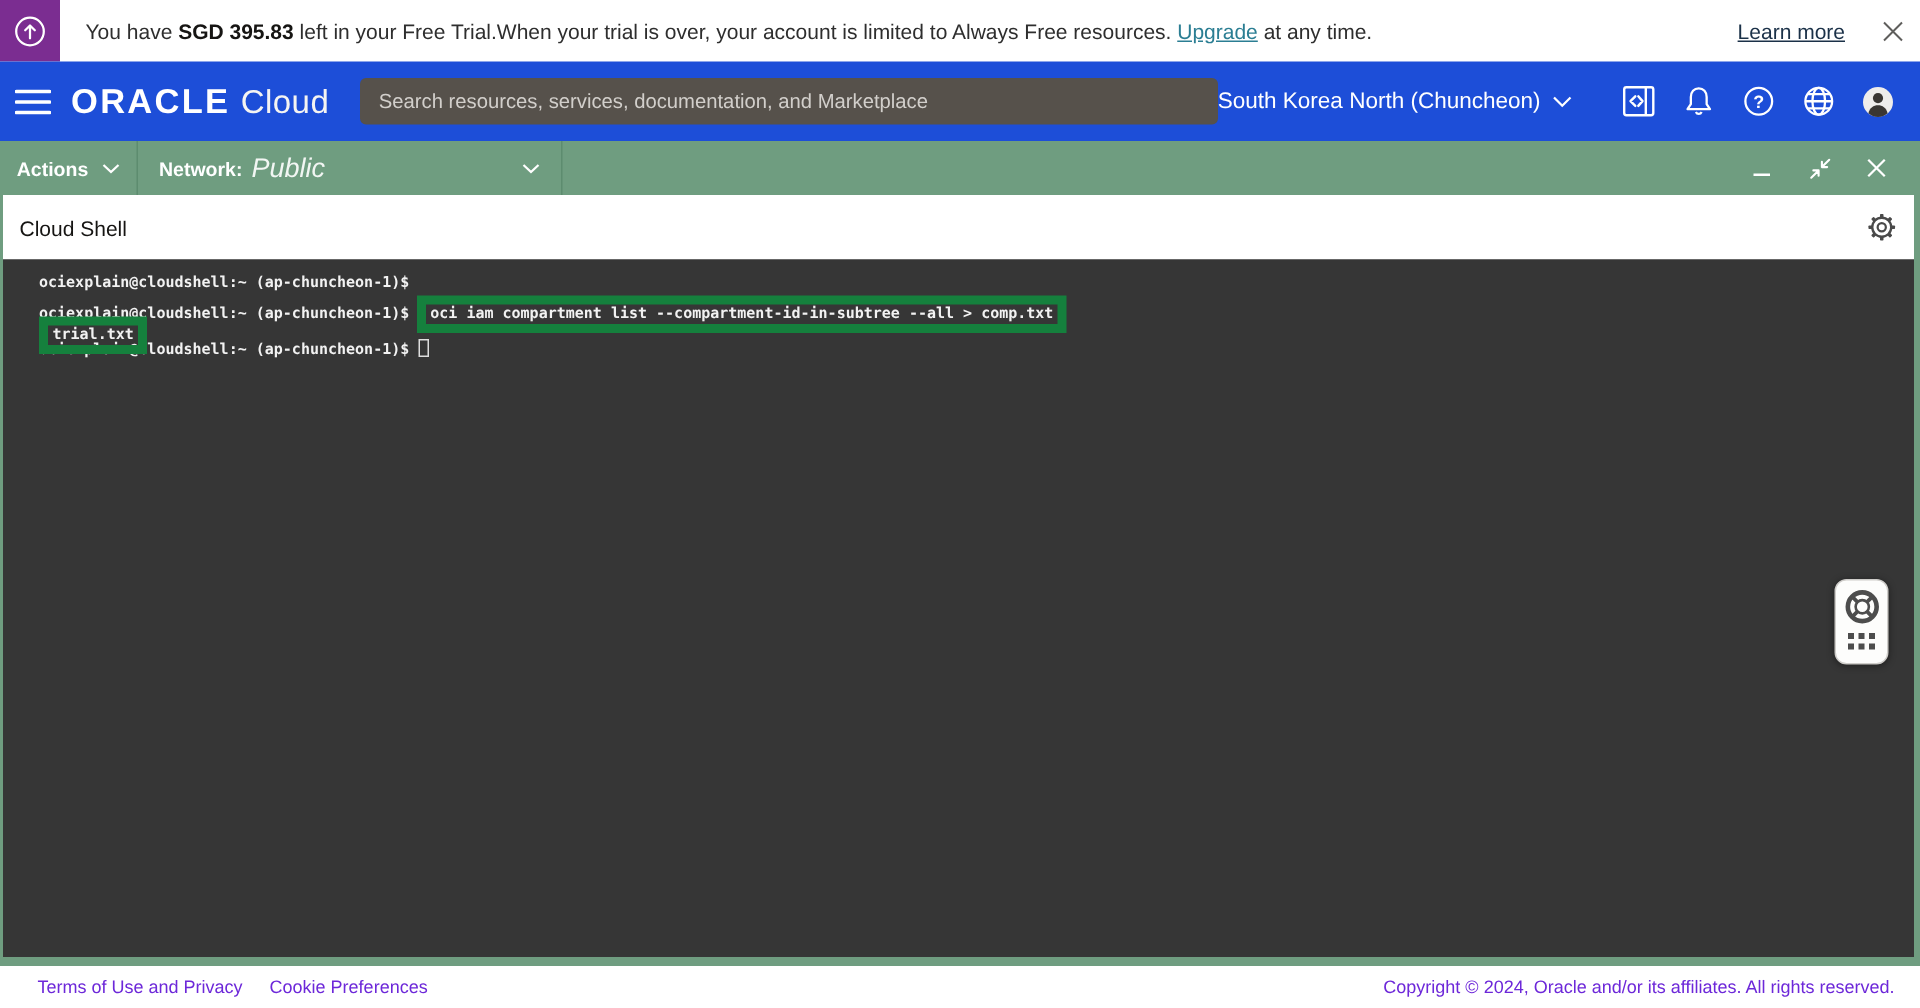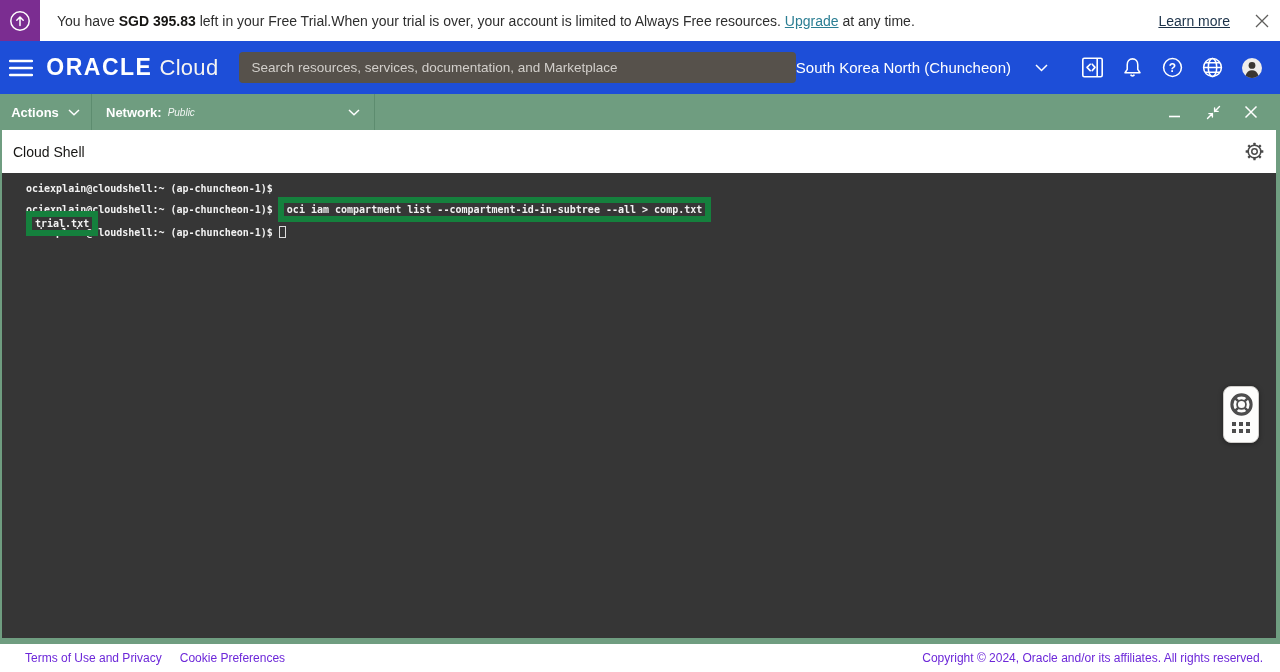--- a/index.html
+++ b/index.html
@@ -19,31 +19,31 @@
 
   
   .header { height:53px; background:#1d4ed8; display:flex; align-items:center; flex:0 0 auto; }
   .hamburger { width:40px; height:40px; margin-left:2px; display:flex; align-items:center; justify-content:center; cursor:pointer; }
   .logo { display:flex; align-items:baseline; margin-left:6px; white-space:nowrap; }
   .logo-oracle { color:#fff; font-size:23px; font-weight:800; letter-spacing:1.5px; }
   .logo-cloud { color:#f5f4f2; font-size:22px; font-weight:300; margin-left:7px; letter-spacing:.3px; }
   .search-box { margin-left:21px; width:580px; height:31px; background:#56514b; border:none; border-radius:4px; color:#e8e6e3; font-size:13.5px; padding:0 12px; font-family:"Liberation Sans",sans-serif; }
   .search-box::placeholder { color:#d2cfcb; opacity:1; }
   .header-spacer { flex:1; }
-  .region-select { display:flex; align-items:center; gap:24px; color:#fff; font-size:15px; cursor:pointer; white-space:nowrap; }
+  .region-select { display:flex; align-items:center; gap:8px; color:#fff; font-size:15px; cursor:pointer; white-space:nowrap; }
   .header-icons { display:flex; align-items:center; margin-left:24px; margin-right:8px; }
   .hicon { width:40px; height:40px; display:flex; align-items:center; justify-content:center; cursor:pointer; }
 
   
   .shell-dragbar { height:36px; background:#6f9d80; display:flex; align-items:stretch; flex:0 0 auto; }
   .dragbar-actions { width:92px; display:flex; align-items:center; justify-content:center; gap:9px; border-right:1px solid #5d8c6f; cursor:pointer; }
   .dragbar-actions span { color:#fff; font-size:13px; font-weight:600; }
   .dragbar-network { width:283px; display:flex; align-items:center; padding:0 14px; border-right:1px solid #5d8c6f; cursor:pointer; }
   .net-label { color:#fff; font-size:13px; font-weight:700; }
-  .net-value { color:#f2f6f3; font-size:10px; font-style:italic; margin-left:6px; }
+  .net-value { color:#f2f6f3; font-size:18px; font-style:italic; margin-left:6px; }
   .net-spacer { flex:1; }
   .dragbar-spacer { flex:1; }
   .win-controls { display:flex; align-items:center; margin-right:10px; }
   .wbtn { width:38px; height:36px; display:flex; align-items:center; justify-content:center; cursor:pointer; }
 
   
   .shell-panel { flex:1; display:flex; flex-direction:column; border-left:2px solid #6f9d80; border-right:4px solid #6f9d80; border-bottom:6px solid #6f9d80; background:#363636; }
   .shell-titlebar { height:43px; background:#fff; display:flex; align-items:center; flex:0 0 auto; }
   .shell-title { font-size:14px; color:#161513; margin-left:11px; }
   .titlebar-spacer { flex:1; }

